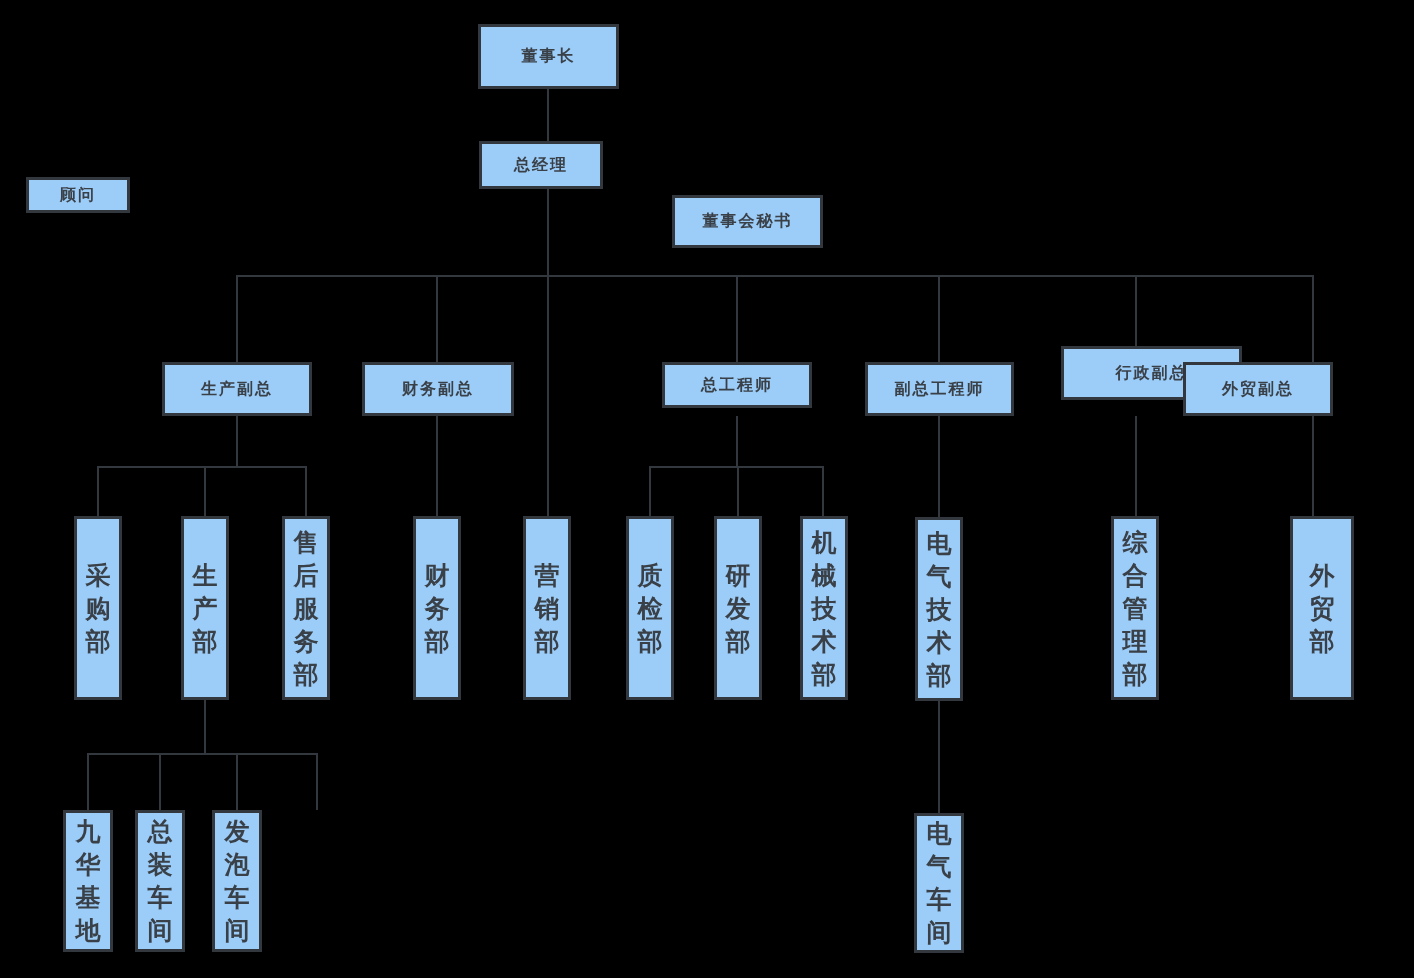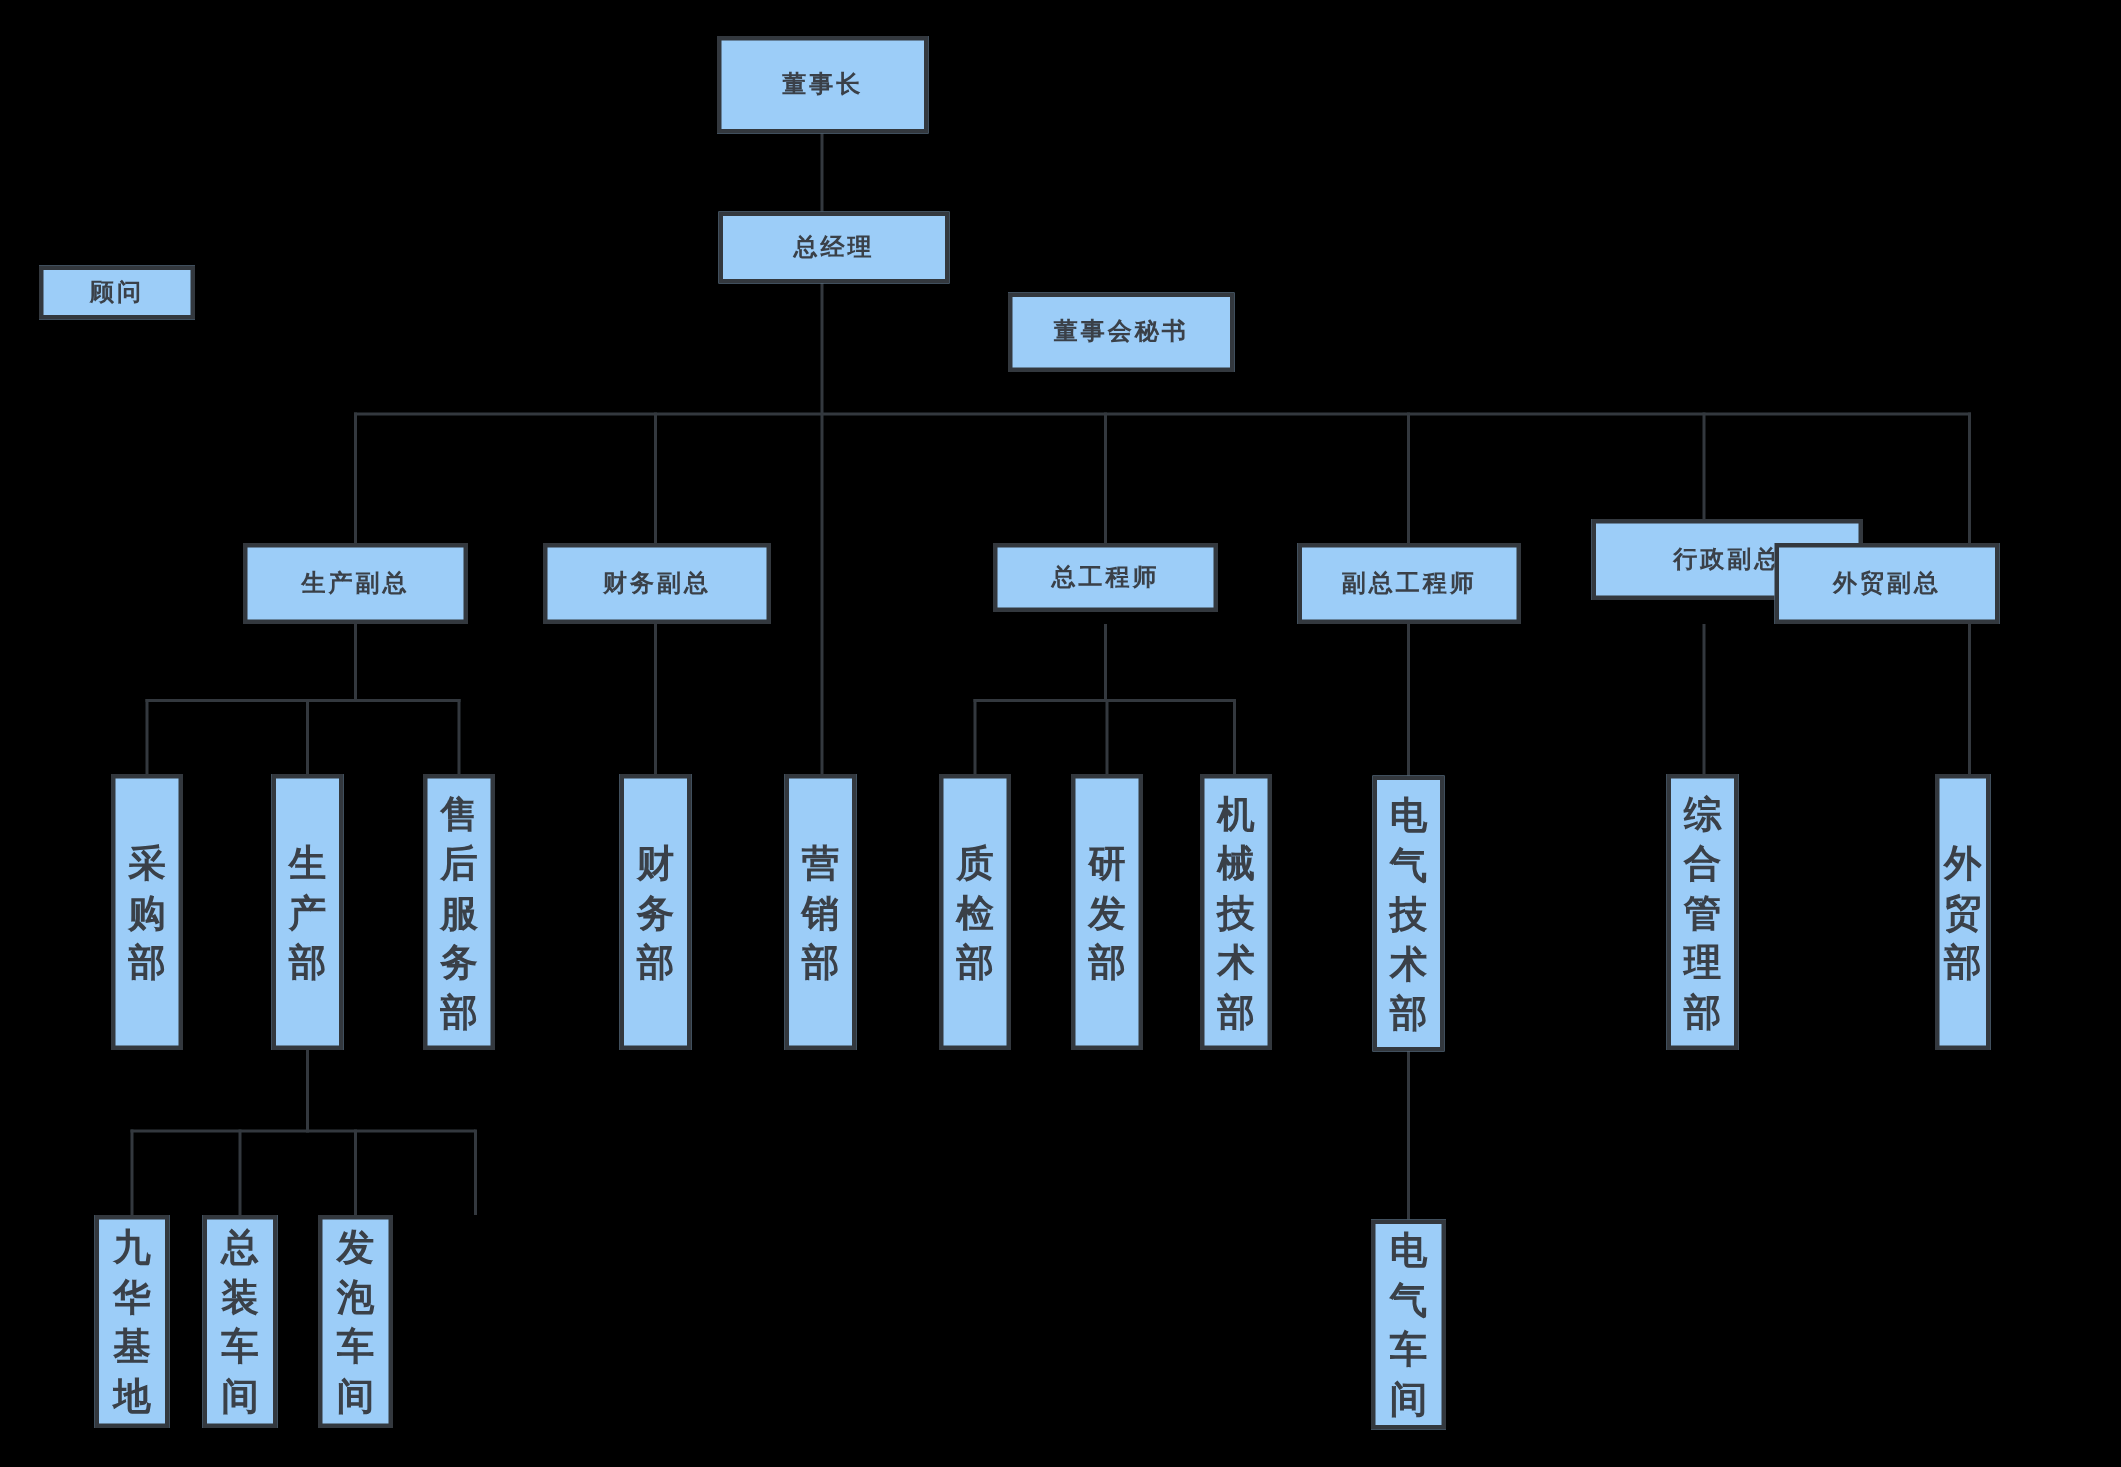--- a/index.html
+++ b/index.html
@@ -72,21 +72,21 @@
 
   <div class="vline" style="left:436px;top:416px;height:100px"></div>
   <div class="vline" style="left:938px;top:416px;height:102px"></div>
   <div class="vline" style="left:938px;top:699px;height:114px"></div>
   <div class="vline" style="left:1135px;top:416px;height:100px"></div>
   <div class="vline" style="left:1312px;top:416px;height:100px"></div>
 
   <div class="node h" style="left:478px;top:24px;width:141px;height:65px">
     <span>董事长</span>
   </div>
-  <div class="node h" style="left:479px;top:141px;width:154px;height:48px">
+  <div class="node h" style="left:479px;top:141px;width:124px;height:48px">
     <span>总经理</span>
   </div>
   <div class="node h" style="left:26px;top:177px;width:104px;height:36px">
     <span>顾问</span>
   </div>
   <div class="node h" style="left:672px;top:195px;width:151px;height:53px">
     <span>董事会秘书</span>
   </div>
 
   <div class="node h" style="left:162px;top:362px;width:150px;height:54px">
@@ -131,21 +131,21 @@
   </div>
   <div class="node v" style="left:800px;top:516px;width:48px;height:184px">
     <span>机械技术部</span>
   </div>
   <div class="node v" style="left:915px;top:517px;width:48px;height:184px">
     <span>电气技术部</span>
   </div>
   <div class="node v" style="left:1111px;top:516px;width:48px;height:184px">
     <span>综合管理部</span>
   </div>
-  <div class="node v" style="left:1290px;top:516px;width:37px;height:184px">
+  <div class="node v" style="left:1290px;top:516px;width:64px;height:184px">
     <span>外贸部</span>
   </div>
 
   <div class="node v" style="left:63px;top:810px;width:50px;height:142px">
     <span>九华基地</span>
   </div>
   <div class="node v" style="left:135px;top:810px;width:50px;height:142px">
     <span>总装车间</span>
   </div>
   <div class="node v" style="left:212px;top:810px;width:50px;height:142px">

